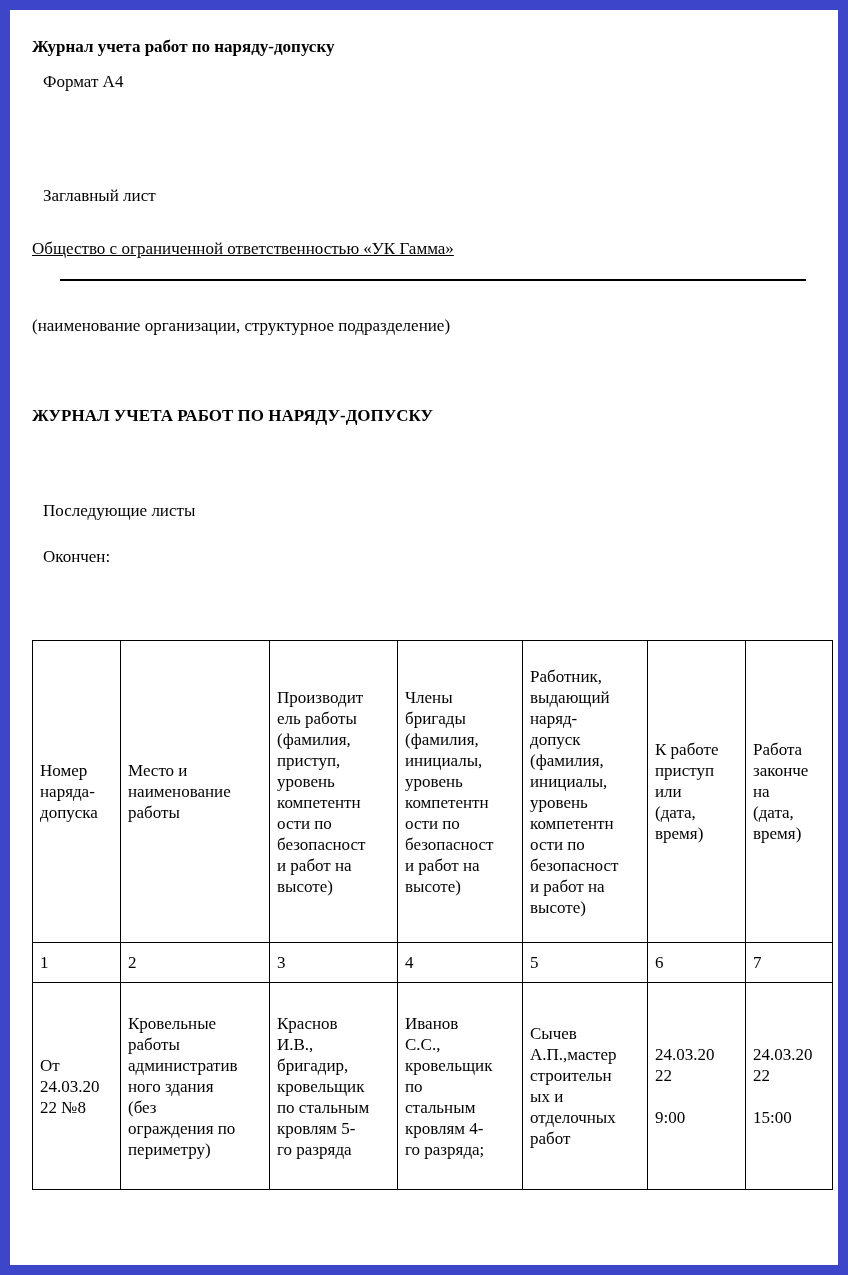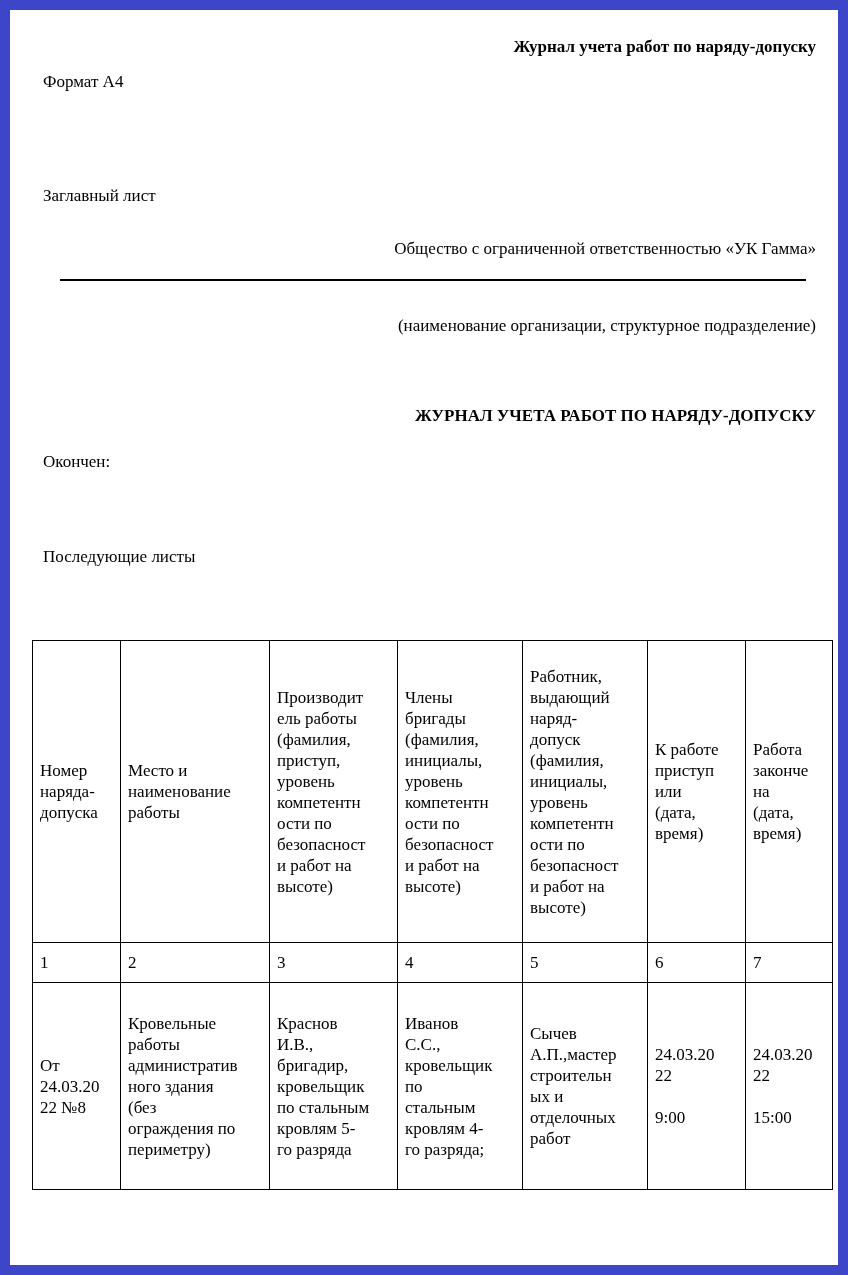--- a/index.html
+++ b/index.html
@@ -16,29 +16,29 @@
   .page {
     padding: 0 22px;
   }
   .para {
     font-size: 17px;
     line-height: 21px;
     margin: 0;
     margin-left: 11px;
   }
   .centered {
-    text-align: right;
+    text-align: left;
     margin-left: 0;
   }
   .bold { font-weight: bold; }
 
   .doc-title      { margin-top: 26px; }
   .format-label   { margin-top: 14px; }
   .title-sheet    { margin-top: 93px; }
-  .org-name       { margin-top: 32px; }
+  .org-name       { margin-top: 32px; text-decoration: underline; }
   .org-underline {
     border: none;
     border-top: 2px solid #000;
     margin: 20px 0 0 28px;
     width: 746px;
   }
   .org-caption    { margin-top: 34px; }
   .journal-title  { margin-top: 69px; }
   .started-label  { margin-top: 30px; }
   .ended-label    { margin-top: 25px; }
@@ -78,23 +78,23 @@
 
   <div class="para centered org-name">Общество с ограниченной ответственностью «УК Гамма»</div>
 
   <hr class="org-underline">
 
   <div class="para centered org-caption">(наименование организации, структурное подразделение)</div>
 
   <div class="para centered bold journal-title">ЖУРНАЛ УЧЕТА РАБОТ ПО НАРЯДУ-ДОПУСКУ</div>
 
 
+  <p class="para next-sheets">Последующие листы</p>
+
   <p class="para ended-label">Окончен:</p>
-
-  <p class="para next-sheets">Последующие листы</p>
 
   <table class="log-table">
     <colgroup>
       <col style="width:88px">
       <col style="width:149px">
       <col style="width:128px">
       <col style="width:125px">
       <col style="width:125px">
       <col style="width:98px">
       <col style="width:87px">

